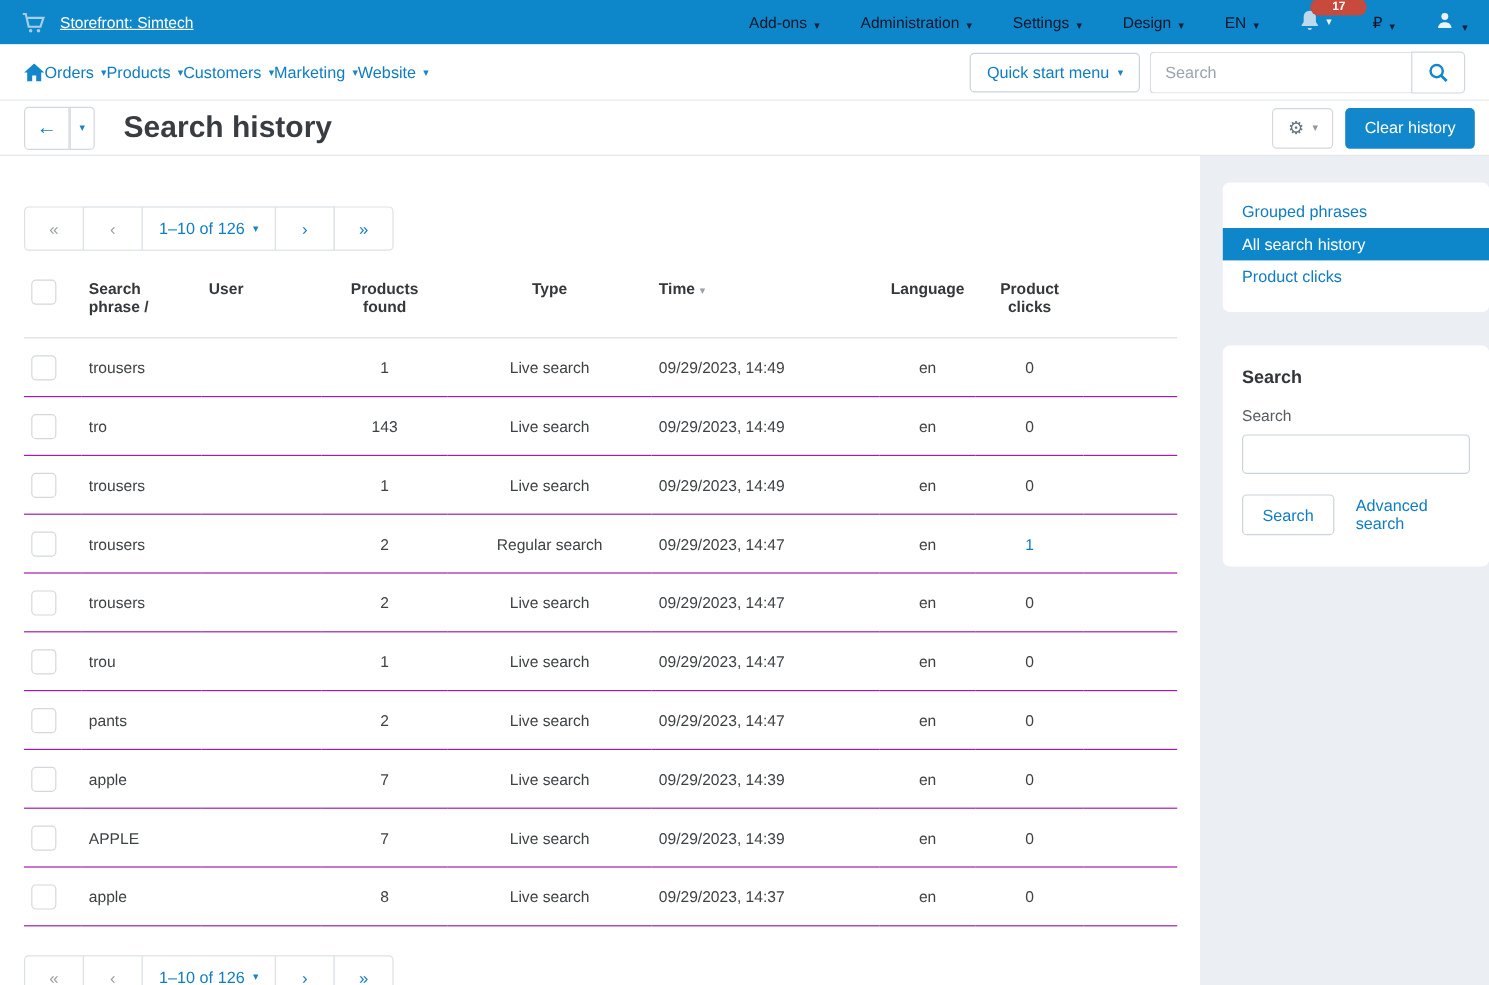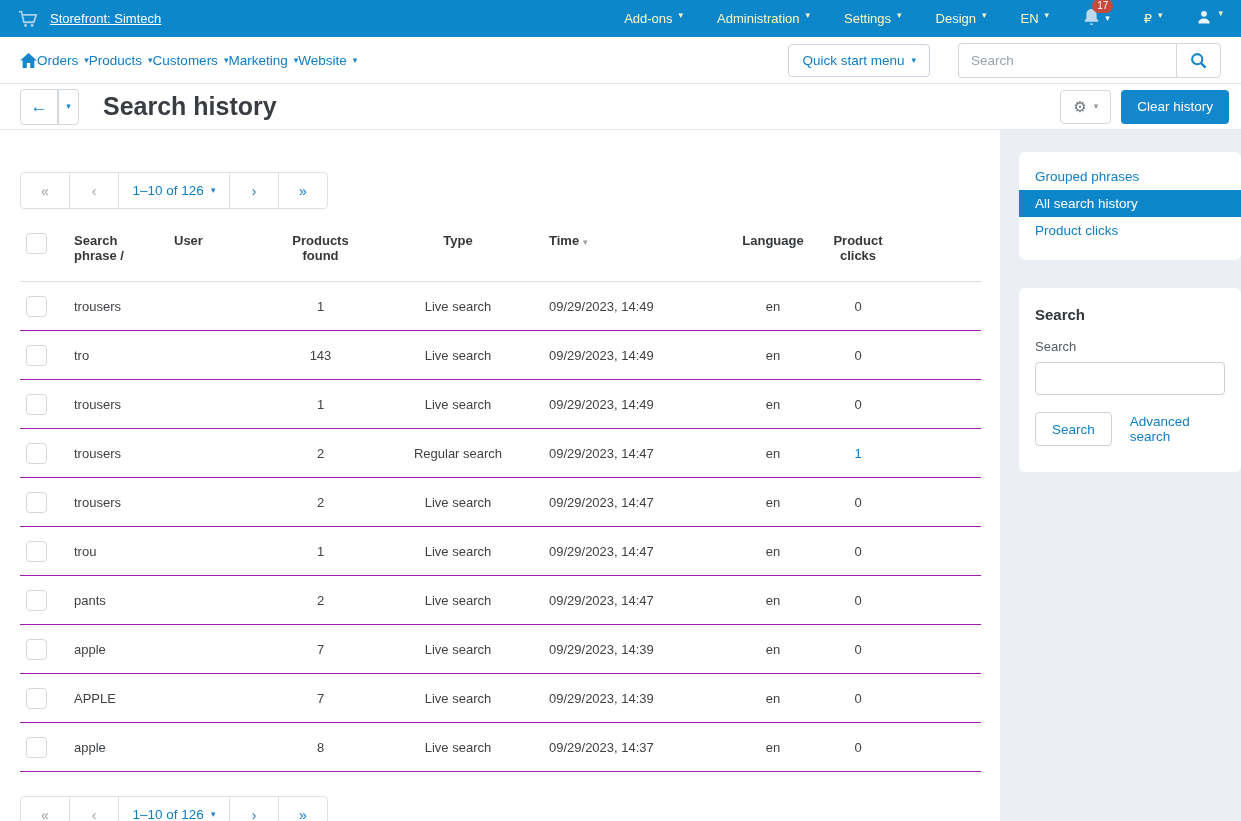--- a/index.html
+++ b/index.html
@@ -9,31 +9,31 @@
   *{margin:0;padding:0;box-sizing:border-box;}
   html,body{width:1241px;height:821px;overflow:hidden;}
   body{font-family:"Liberation Sans","DejaVu Sans",sans-serif;font-size:13px;color:#3c3f42;background:#fff;}
 
   
   .topbar{height:37px;background:var(--topbar-bg);display:flex;align-items:center;padding:0 18px;color:#fff;}
   .topbar-left{display:flex;align-items:center;gap:12px;cursor:pointer;}
   .topbar-left svg{display:block;}
   .storefront-label{font-size:13px;color:#fff;text-decoration:underline;}
   .topbar-right{margin-left:auto;display:flex;align-items:center;gap:34px;}
-  .topbar-menu{display:flex;align-items:flex-start;gap:6px;color:#fef9c3;cursor:pointer;white-space:nowrap;}
+  .topbar-menu{display:flex;align-items:flex-end;gap:6px;color:#0f172a;cursor:pointer;white-space:nowrap;}
   .caret{font-size:9px;line-height:1;opacity:.95;}
   .bell-wrap{position:relative;display:flex;align-items:center;gap:5px;cursor:pointer;}
-  .badge{position:absolute;top:-9px;left:9px;background:var(--badge-red);color:#fff;font-size:10px;font-weight:normal;
-         border-radius:9px;padding:2px 5px;line-height:1;}
+  .badge{position:absolute;top:-9px;left:9px;background:var(--badge-red);color:#fff;font-size:10px;font-weight:bold;
+         border-radius:9px;padding:2px 18px;line-height:1;}
   
   .navbar{height:47px;background:#fff;border-bottom:1px solid #e3e7eb;display:flex;align-items:center;padding:0 20px;}
   .nav-left{display:flex;align-items:center;}
   .nav-item{display:flex;align-items:center;gap:6px;color:var(--accent);cursor:pointer;font-size:13.5px;white-space:nowrap;}
   .nav-item .caret{color:var(--accent);}
-  .nav-right{margin-left:auto;display:flex;align-items:center;gap:28px;}
+  .nav-right{margin-left:auto;display:flex;align-items:center;gap:8px;}
   .quick-start-btn{display:flex;align-items:center;gap:7px;border:1px solid #c9d3dd;border-radius:4px;background:#fff;
          color:var(--accent);font-size:13.5px;padding:8px 13px;cursor:pointer;}
   .search-group{display:flex;}
   .search-group input{width:218px;height:35px;border:1px solid #d2d7dd;border-right:none;border-radius:4px 0 0 4px;
          padding:0 12px;font-size:13.5px;color:#333;outline:none;}
   .search-group input::placeholder{color:#9aa2ab;}
   .search-btn{width:45px;height:35px;border:1px solid #d2d7dd;border-radius:0 4px 4px 0;background:#fff;cursor:pointer;
          display:flex;align-items:center;justify-content:center;}
   
   .page-header{height:46px;background:#fff;border-bottom:1px solid #e4e7ea;display:flex;align-items:center;padding:0 12px 0 20px;}

